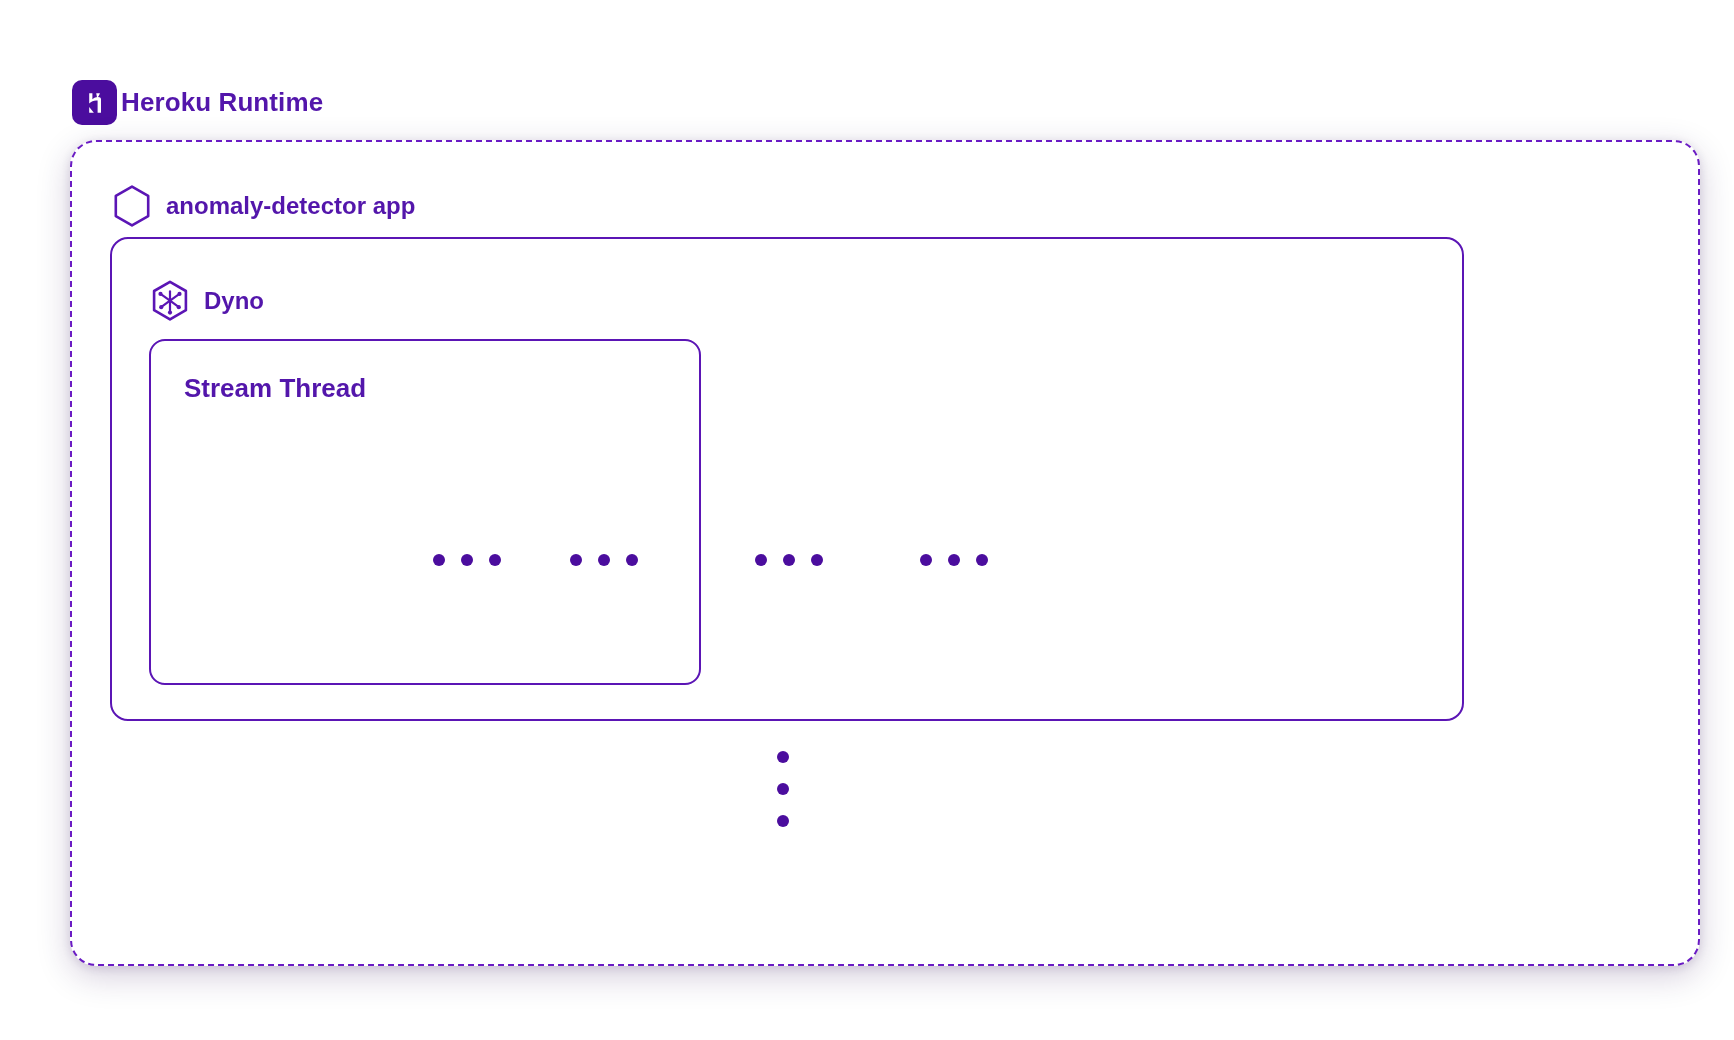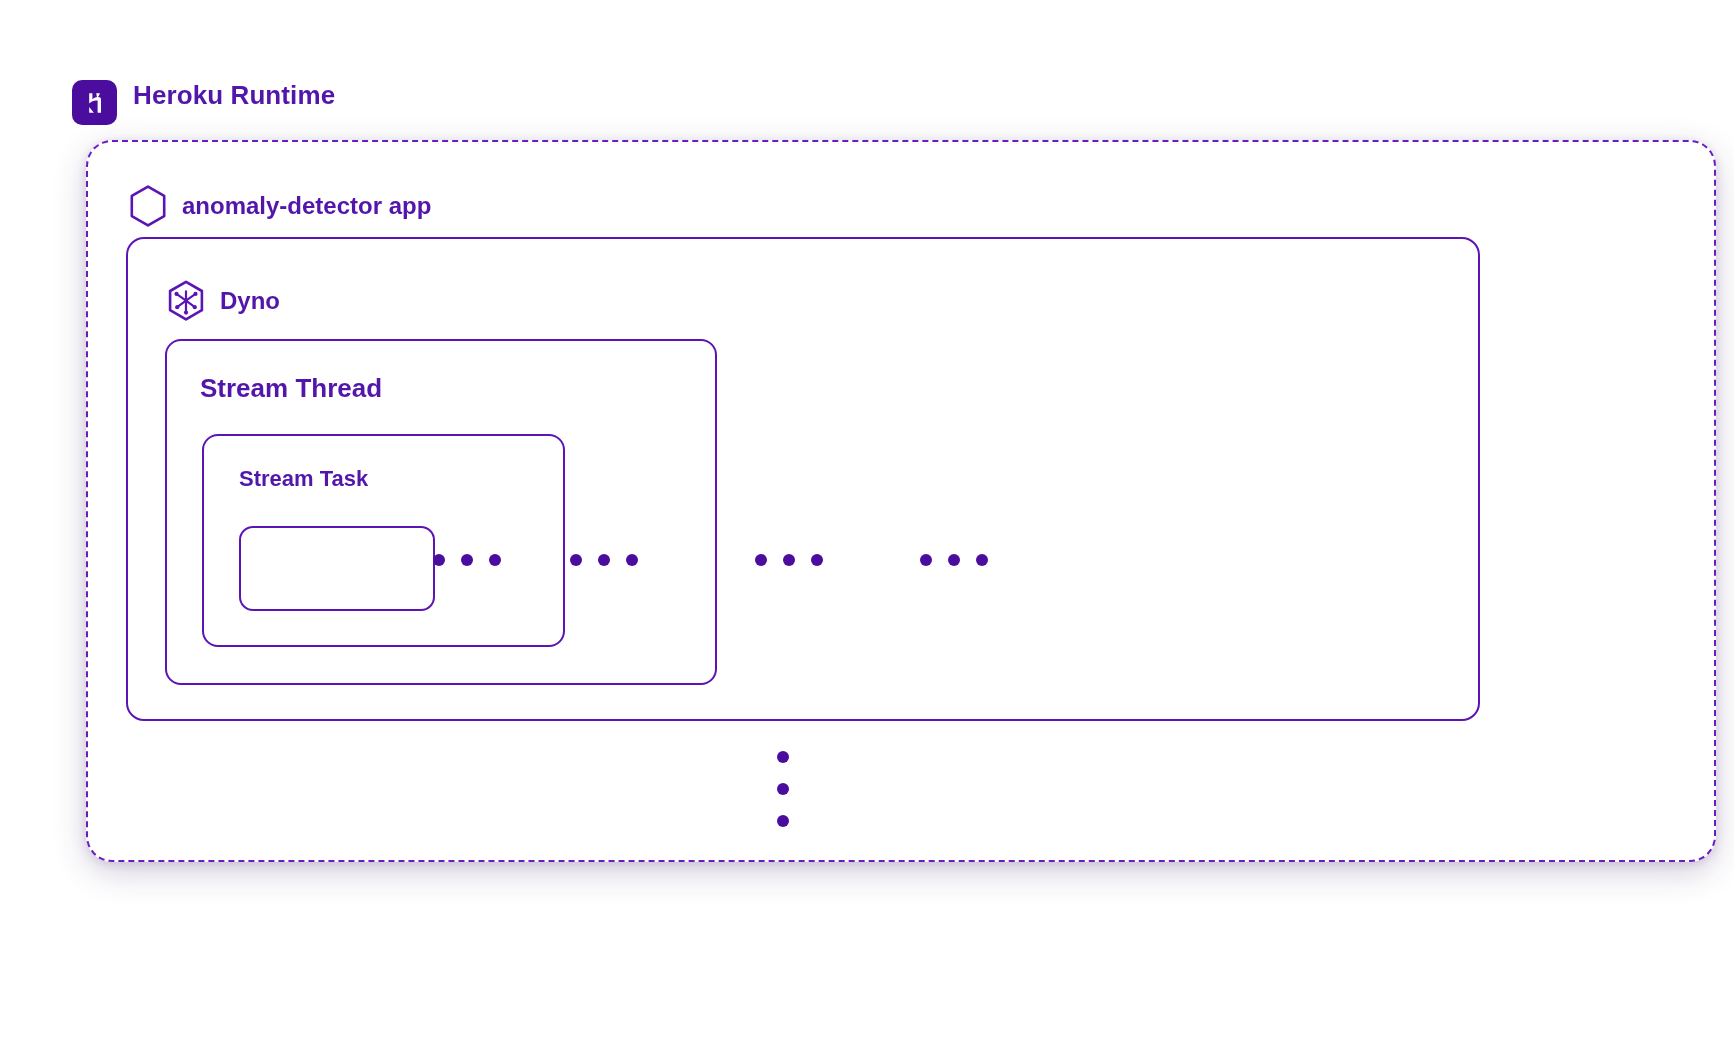--- a/index.html
+++ b/index.html
@@ -18,21 +18,22 @@
     background: #ffffff;
     overflow: hidden;
   }
 
   
   #header {
     position: absolute;
     left: 72px;
     top: 80px;
     display: flex;
-    gap: 16px;
+    align-items: center;
+    gap: 4px;
   }
   #heroku-logo {
     width: 45px;
     height: 45px;
     border-radius: 10px;
     background: #4b0d9e;
     display: flex;
     align-items: center;
     justify-content: center;
     flex: 0 0 auto;
@@ -49,26 +50,25 @@
   
   .box {
     position: absolute;
     box-sizing: border-box;
     background: #ffffff;
   }
   #runtime-box {
     left: 70px;
     top: 140px;
     width: 1630px;
-    height: 722px;
+    height: 826px;
     border: 2px dashed #6a1bc4;
     border-radius: 26px;
     box-shadow: 0 10px 34px rgba(40, 0, 80, 0.20),
                 0 2px 10px rgba(40, 0, 80, 0.12);
-    margin-left: 16px;
   }
   #dyno-box {
     left: 38px;
     top: 95px;
     width: 1354px;
     height: 484px;
     border: 2px solid #5b15b5;
     border-radius: 18px;
   }
   #stream-thread-box {
@@ -203,29 +203,20 @@
         </span>
         <span class="box-label-text">Dyno</span>
       </div>
 
       <div id="stream-thread-box" class="box">
 
         <div id="stream-thread-label" class="box-label">
           <span class="box-label-text">Stream Thread</span>
         </div>
 
-        <div id="stream-task-box" class="box">
-
-          <div id="stream-task-label" class="box-label">
-            <span class="box-label-text">Stream Task</span>
-          </div>
-
-          <div id="inner-unit-box" class="box"></div>
-
-        </div>
       </div>
     </div>
   </div>
 
   <div id="dots-task-row" class="dots-h">
     <span class="dot"></span>
     <span class="dot"></span>
     <span class="dot"></span>
   </div>
 

